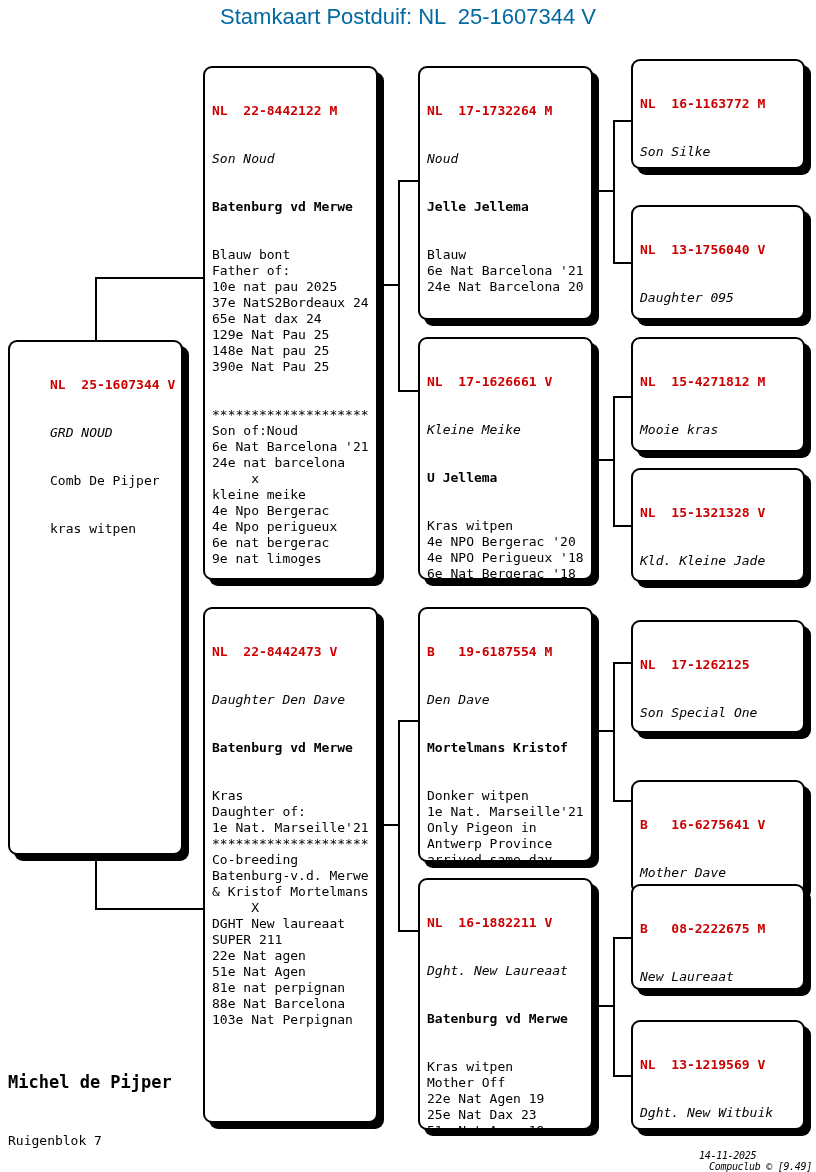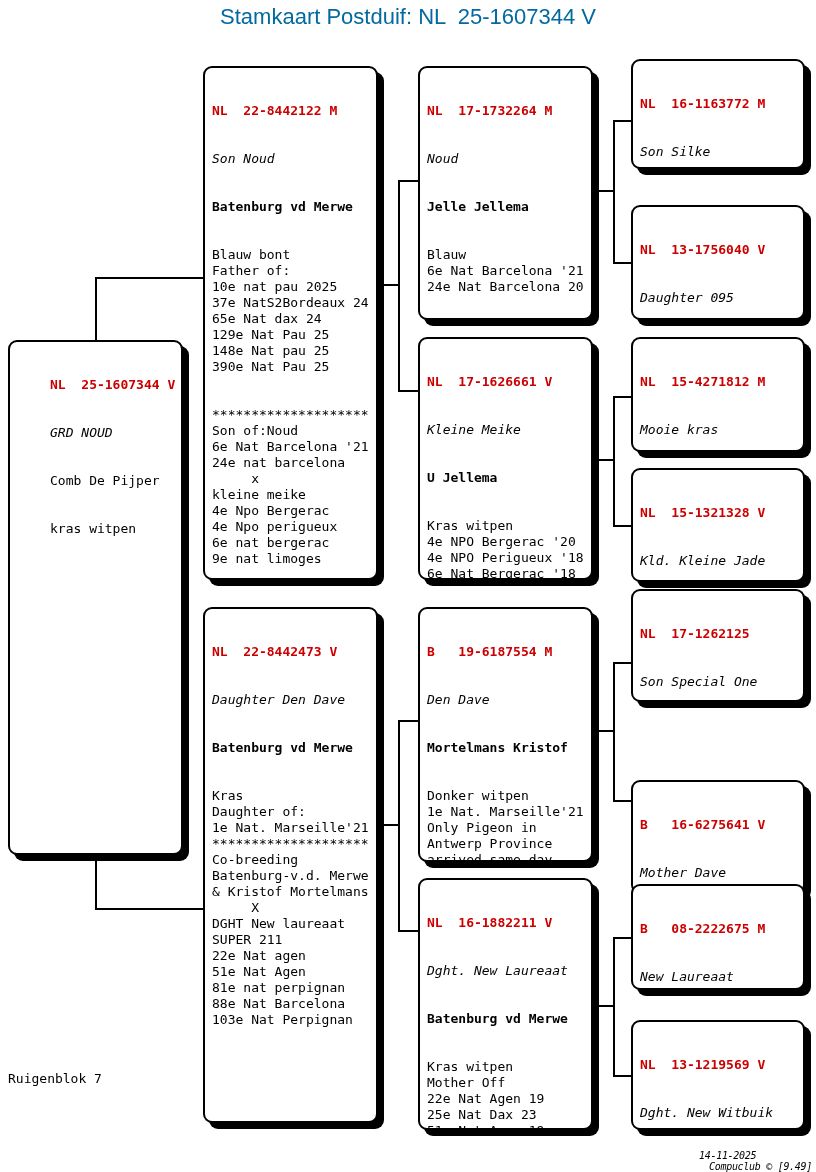--- a/index.html
+++ b/index.html
@@ -29,21 +29,21 @@
   .b-sire           {left:203px;top:66px;  width:175px;height:514px;}
   .b-dam            {left:203px;top:607px; width:175px;height:516px;}
   .b-sire_sire      {left:418px;top:66px;  width:175px;height:254px;}
   .b-sire_dam       {left:418px;top:337px; width:175px;height:243px;}
   .b-dam_sire       {left:418px;top:607px; width:175px;height:255px;}
   .b-dam_dam        {left:418px;top:878px; width:175px;height:252px;}
   .b-sire_sire_sire {left:631px;top:59px;  width:174px;height:110px;}
   .b-sire_sire_dam  {left:631px;top:205px; width:174px;height:115px;}
   .b-sire_dam_sire  {left:631px;top:337px; width:174px;height:115px;}
   .b-sire_dam_dam   {left:631px;top:468px; width:174px;height:114px;}
-  .b-dam_sire_sire  {left:631px;top:589px; width:174px;height:113px;}
+  .b-dam_sire_sire  {left:631px;top:620px; width:174px;height:113px;}
   .b-dam_sire_dam   {left:631px;top:780px; width:174px;height:114px;}
   .b-dam_dam_sire   {left:631px;top:884px; width:174px;height:106px;}
   .b-dam_dam_dam    {left:631px;top:1020px;width:174px;height:110px;}
 
   .breeder{position:absolute;left:8px;top:1032px;white-space:pre;}
   .breeder-name{font-size:17px;font-weight:bold;line-height:24px;}
   .breeder-line{font-size:13px;line-height:17px;}
   .footer{
     position:absolute;right:4px;top:1139px;font-size:10px;font-style:italic;
     white-space:pre;letter-spacing:-0.3px;
@@ -179,20 +179,21 @@
   </div>
     <div class="box b-dam_dam_dam">
     <div class="ring">NL  13-1219569 V</div>
     <div class="pigeon-name">Dght. New Witbuik</div>
     
     
   </div>
   </div>
 
 <div class="breeder">
+  <div class="breeder-name">Michel de Pijper</div>
   <div class="breeder-line">Ruigenblok 7</div>
   
   
 </div>
 
 <div class="footer">
   <span style="margin-left:0;">14-11-2025</span>
   <span>Compuclub © [9.49]</span>
   
 </div>

